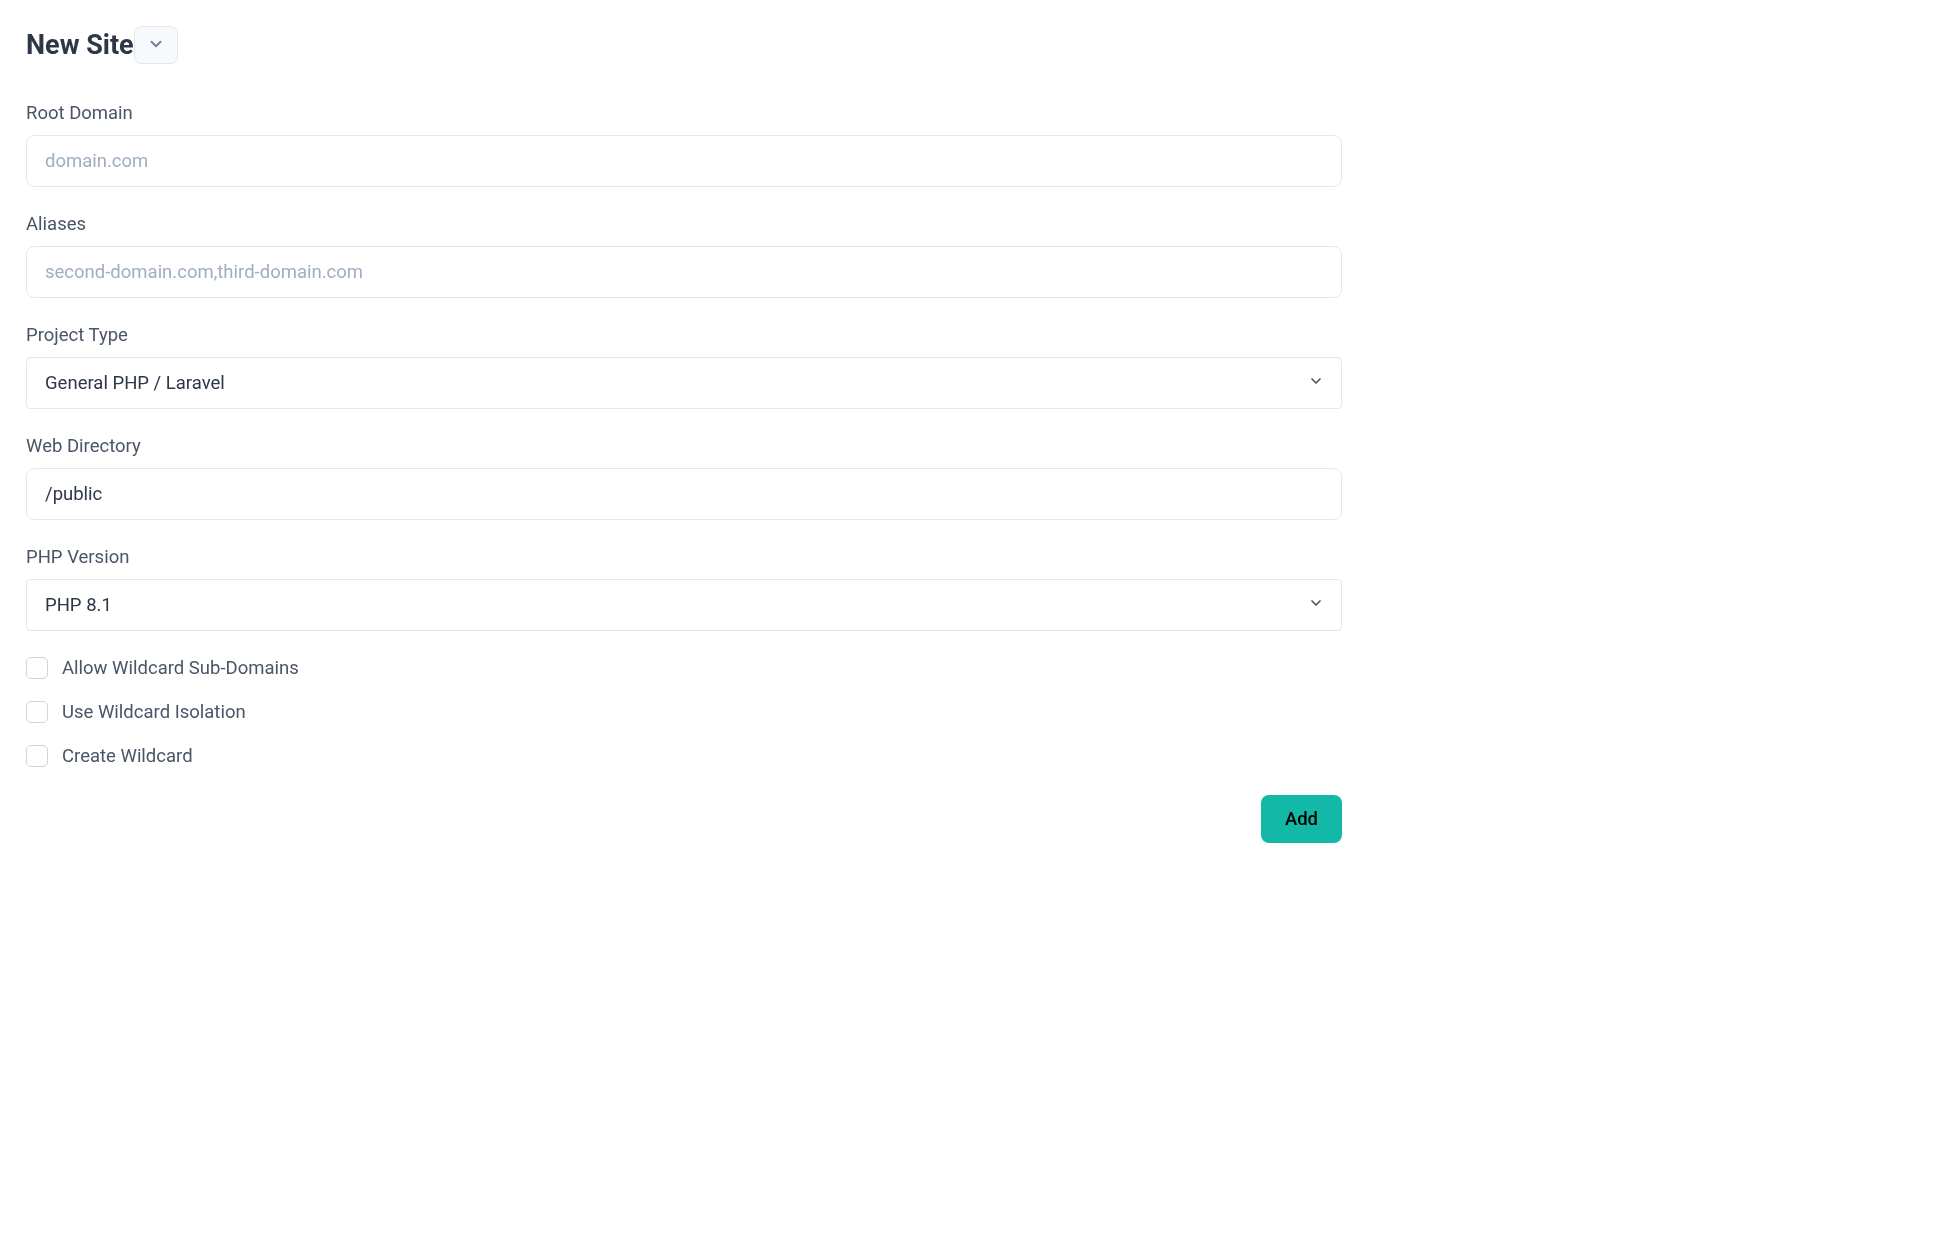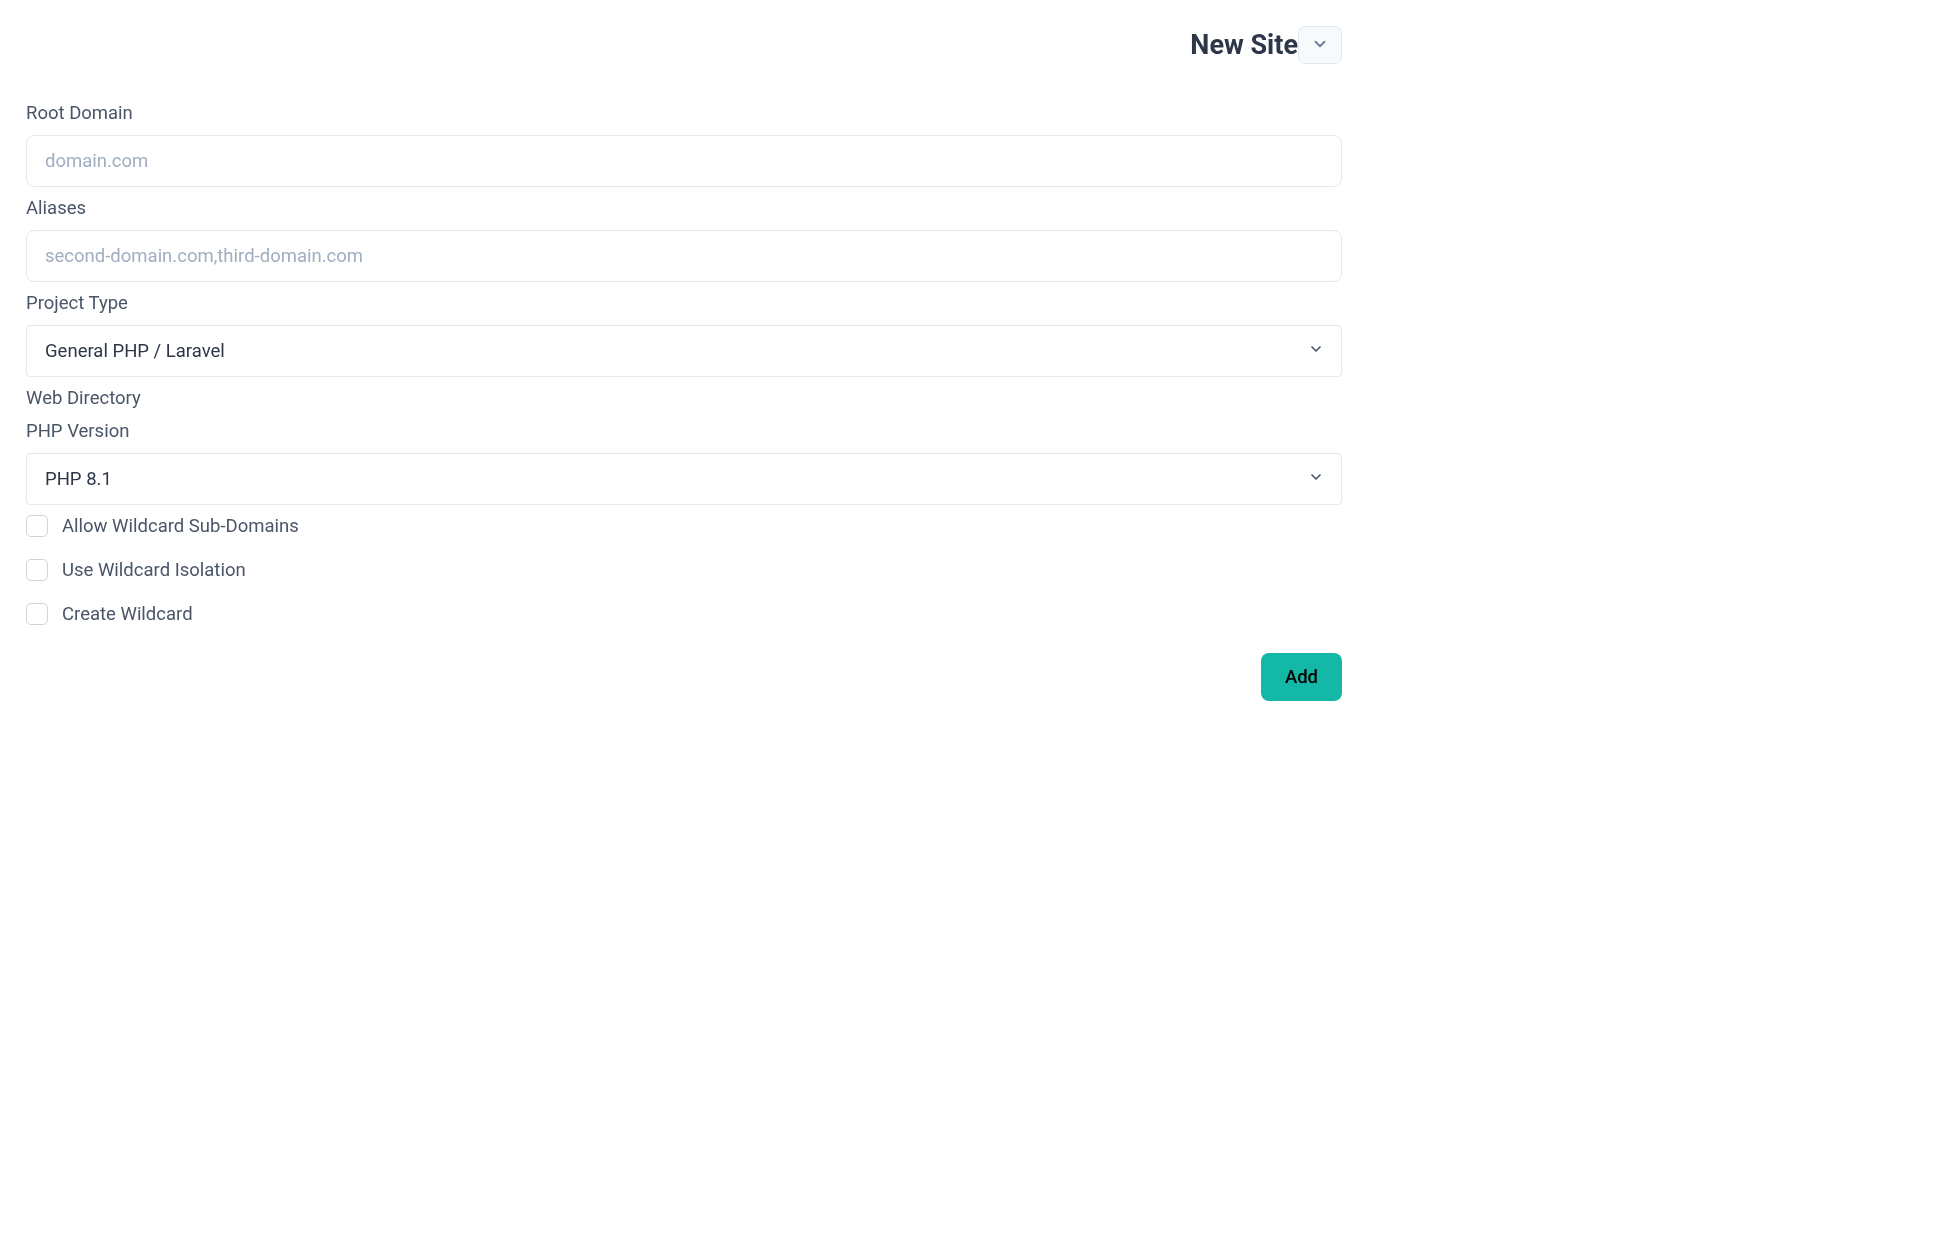--- a/index.html
+++ b/index.html
@@ -9,21 +9,21 @@
     }
     body {
       font-family: -apple-system, BlinkMacSystemFont, "Segoe UI", Roboto, "Helvetica Neue", Arial, sans-serif;
       background: #ffffff;
       padding: 26px;
       color: #2d3748;
       width: 1368px;
     }
     .header-row {
       display: flex;
-      justify-content: flex-end;
+      justify-content: flex-start;
       align-items: center;
       margin-bottom: 38px;
     }
     .page-title {
       font-size: 27px;
       font-weight: 700;
       color: #2d3748;
     }
     .collapse-btn {
       width: 44px;
@@ -35,21 +35,21 @@
       align-items: center;
       justify-content: center;
       cursor: pointer;
     }
     .collapse-btn svg {
       width: 18px;
       height: 18px;
       stroke: #718096;
     }
     .form-group {
-      margin-bottom: 10px;
+      margin-bottom: 26px;
     }
     .form-label {
       display: block;
       font-size: 18.5px;
       color: #4a5568;
       margin-bottom: 11px;
       font-weight: 400;
     }
     .form-input {
       width: 100%;
@@ -174,20 +174,21 @@
     <span class="chevron">
       <svg viewBox="0 0 24 24" fill="none" stroke="currentColor" stroke-width="2.5" stroke-linecap="round" stroke-linejoin="round">
         <polyline points="6 9 12 15 18 9"></polyline>
       </svg>
     </span>
   </div>
 </div>
 
 <div class="form-group">
   <label class="form-label">Web Directory</label>
+  <input type="text" class="form-input" value="/public" style="">
 </div>
 
 <div class="form-group">
   <label class="form-label">PHP Version</label>
   <div class="select-wrapper">
     <select class="form-select">
       <option>PHP 8.1</option>
     </select>
     <span class="chevron">
       <svg viewBox="0 0 24 24" fill="none" stroke="currentColor" stroke-width="2.5" stroke-linecap="round" stroke-linejoin="round">

